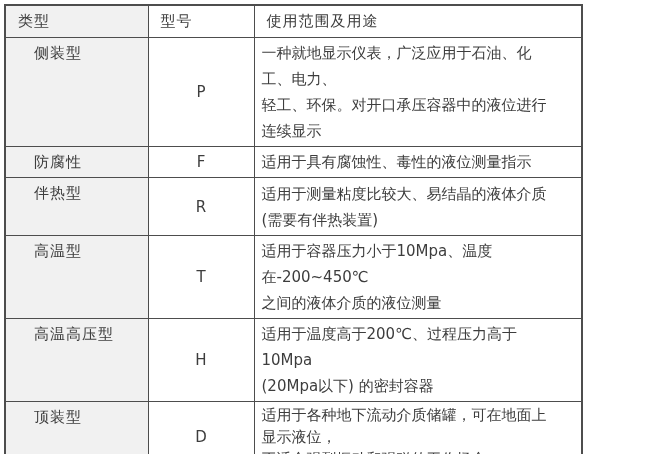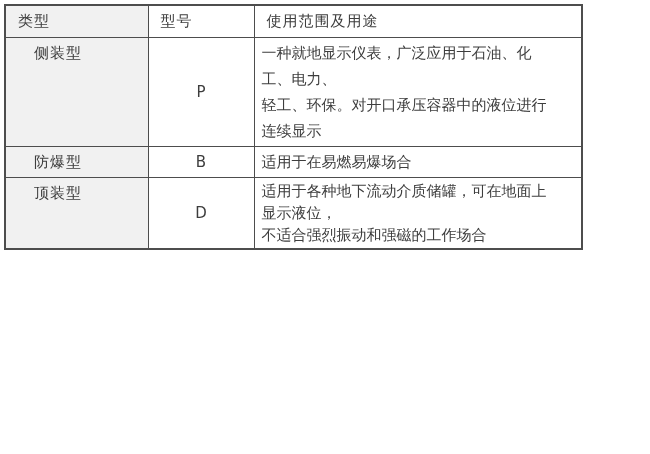--- a/index.html
+++ b/index.html
@@ -83,24 +83,42 @@
           <th class="h-usage">使用范围及用途</th>
         </tr>
       </thead>
       <tbody>
         <tr style="height:62px">
           <td class="type">侧装型</td>
           <td class="model">P</td>
           <td class="usage">一种就地显示仪表，广泛应用于石油、化工、电力、
 轻工、环保。对开口承压容器中的液位进行连续显示</td>
         </tr>
-        <tr style="height:30px">
-          <td class="type">防爆型</td>
-          <td class="model">B</td>
-          <td class="usage">适用于在易燃易爆场合</td>
+        <tr style="height:29px">
+          <td class="type">防腐性</td>
+          <td class="model">F</td>
+          <td class="usage">适用于具有腐蚀性、毒性的液位测量指示</td>
+        </tr>
+        <tr style="height:58px">
+          <td class="type">伴热型</td>
+          <td class="model">R</td>
+          <td class="usage">适用于测量粘度比较大、易结晶的液体介质
+(需要有伴热装置)</td>
+        </tr>
+        <tr style="height:59px">
+          <td class="type">高温型</td>
+          <td class="model">T</td>
+          <td class="usage">适用于容器压力小于10Mpa、温度在-200~450℃
+之间的液体介质的液位测量</td>
+        </tr>
+        <tr style="height:59px">
+          <td class="type">高温高压型</td>
+          <td class="model">H</td>
+          <td class="usage">适用于温度高于200℃、过程压力高于10Mpa
+(20Mpa以下) 的密封容器</td>
         </tr>
         <tr style="height:48px" class="compact">
           <td class="type">顶装型</td>
           <td class="model">D</td>
           <td class="usage">适用于各种地下流动介质储罐，可在地面上显示液位，
 不适合强烈振动和强磁的工作场合</td>
         </tr>
       </tbody>
     </table>
   </div>

